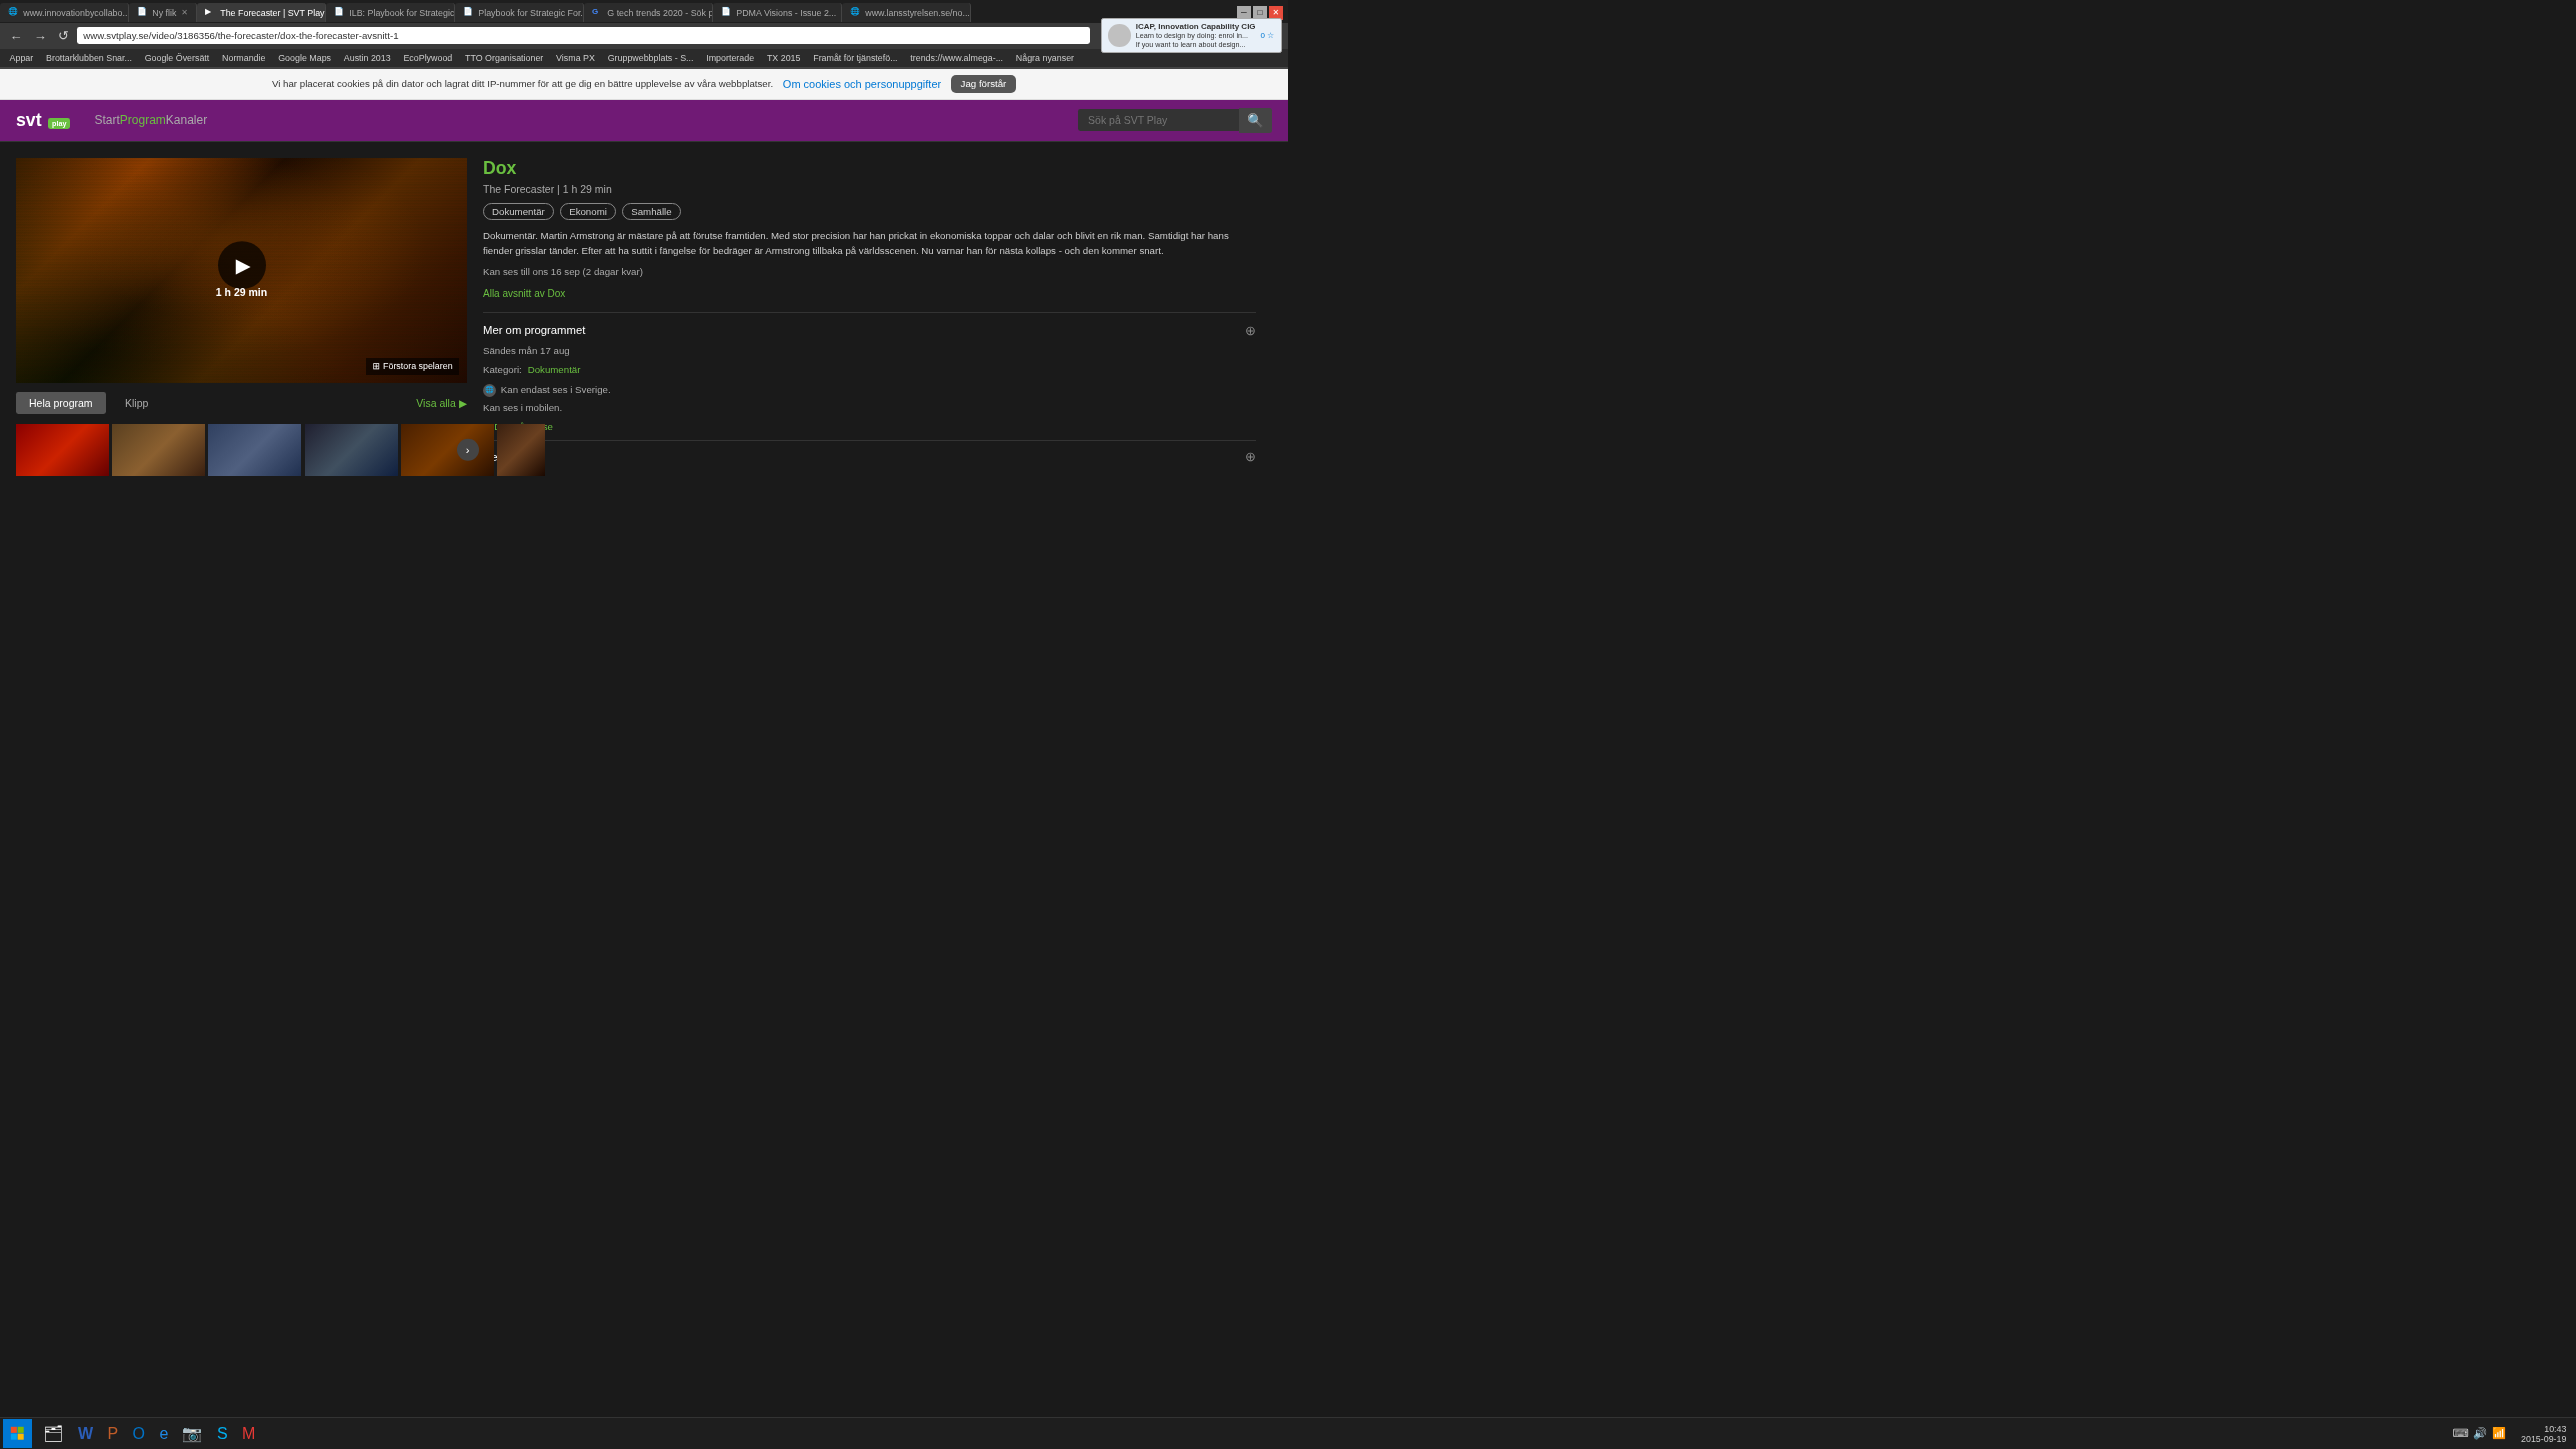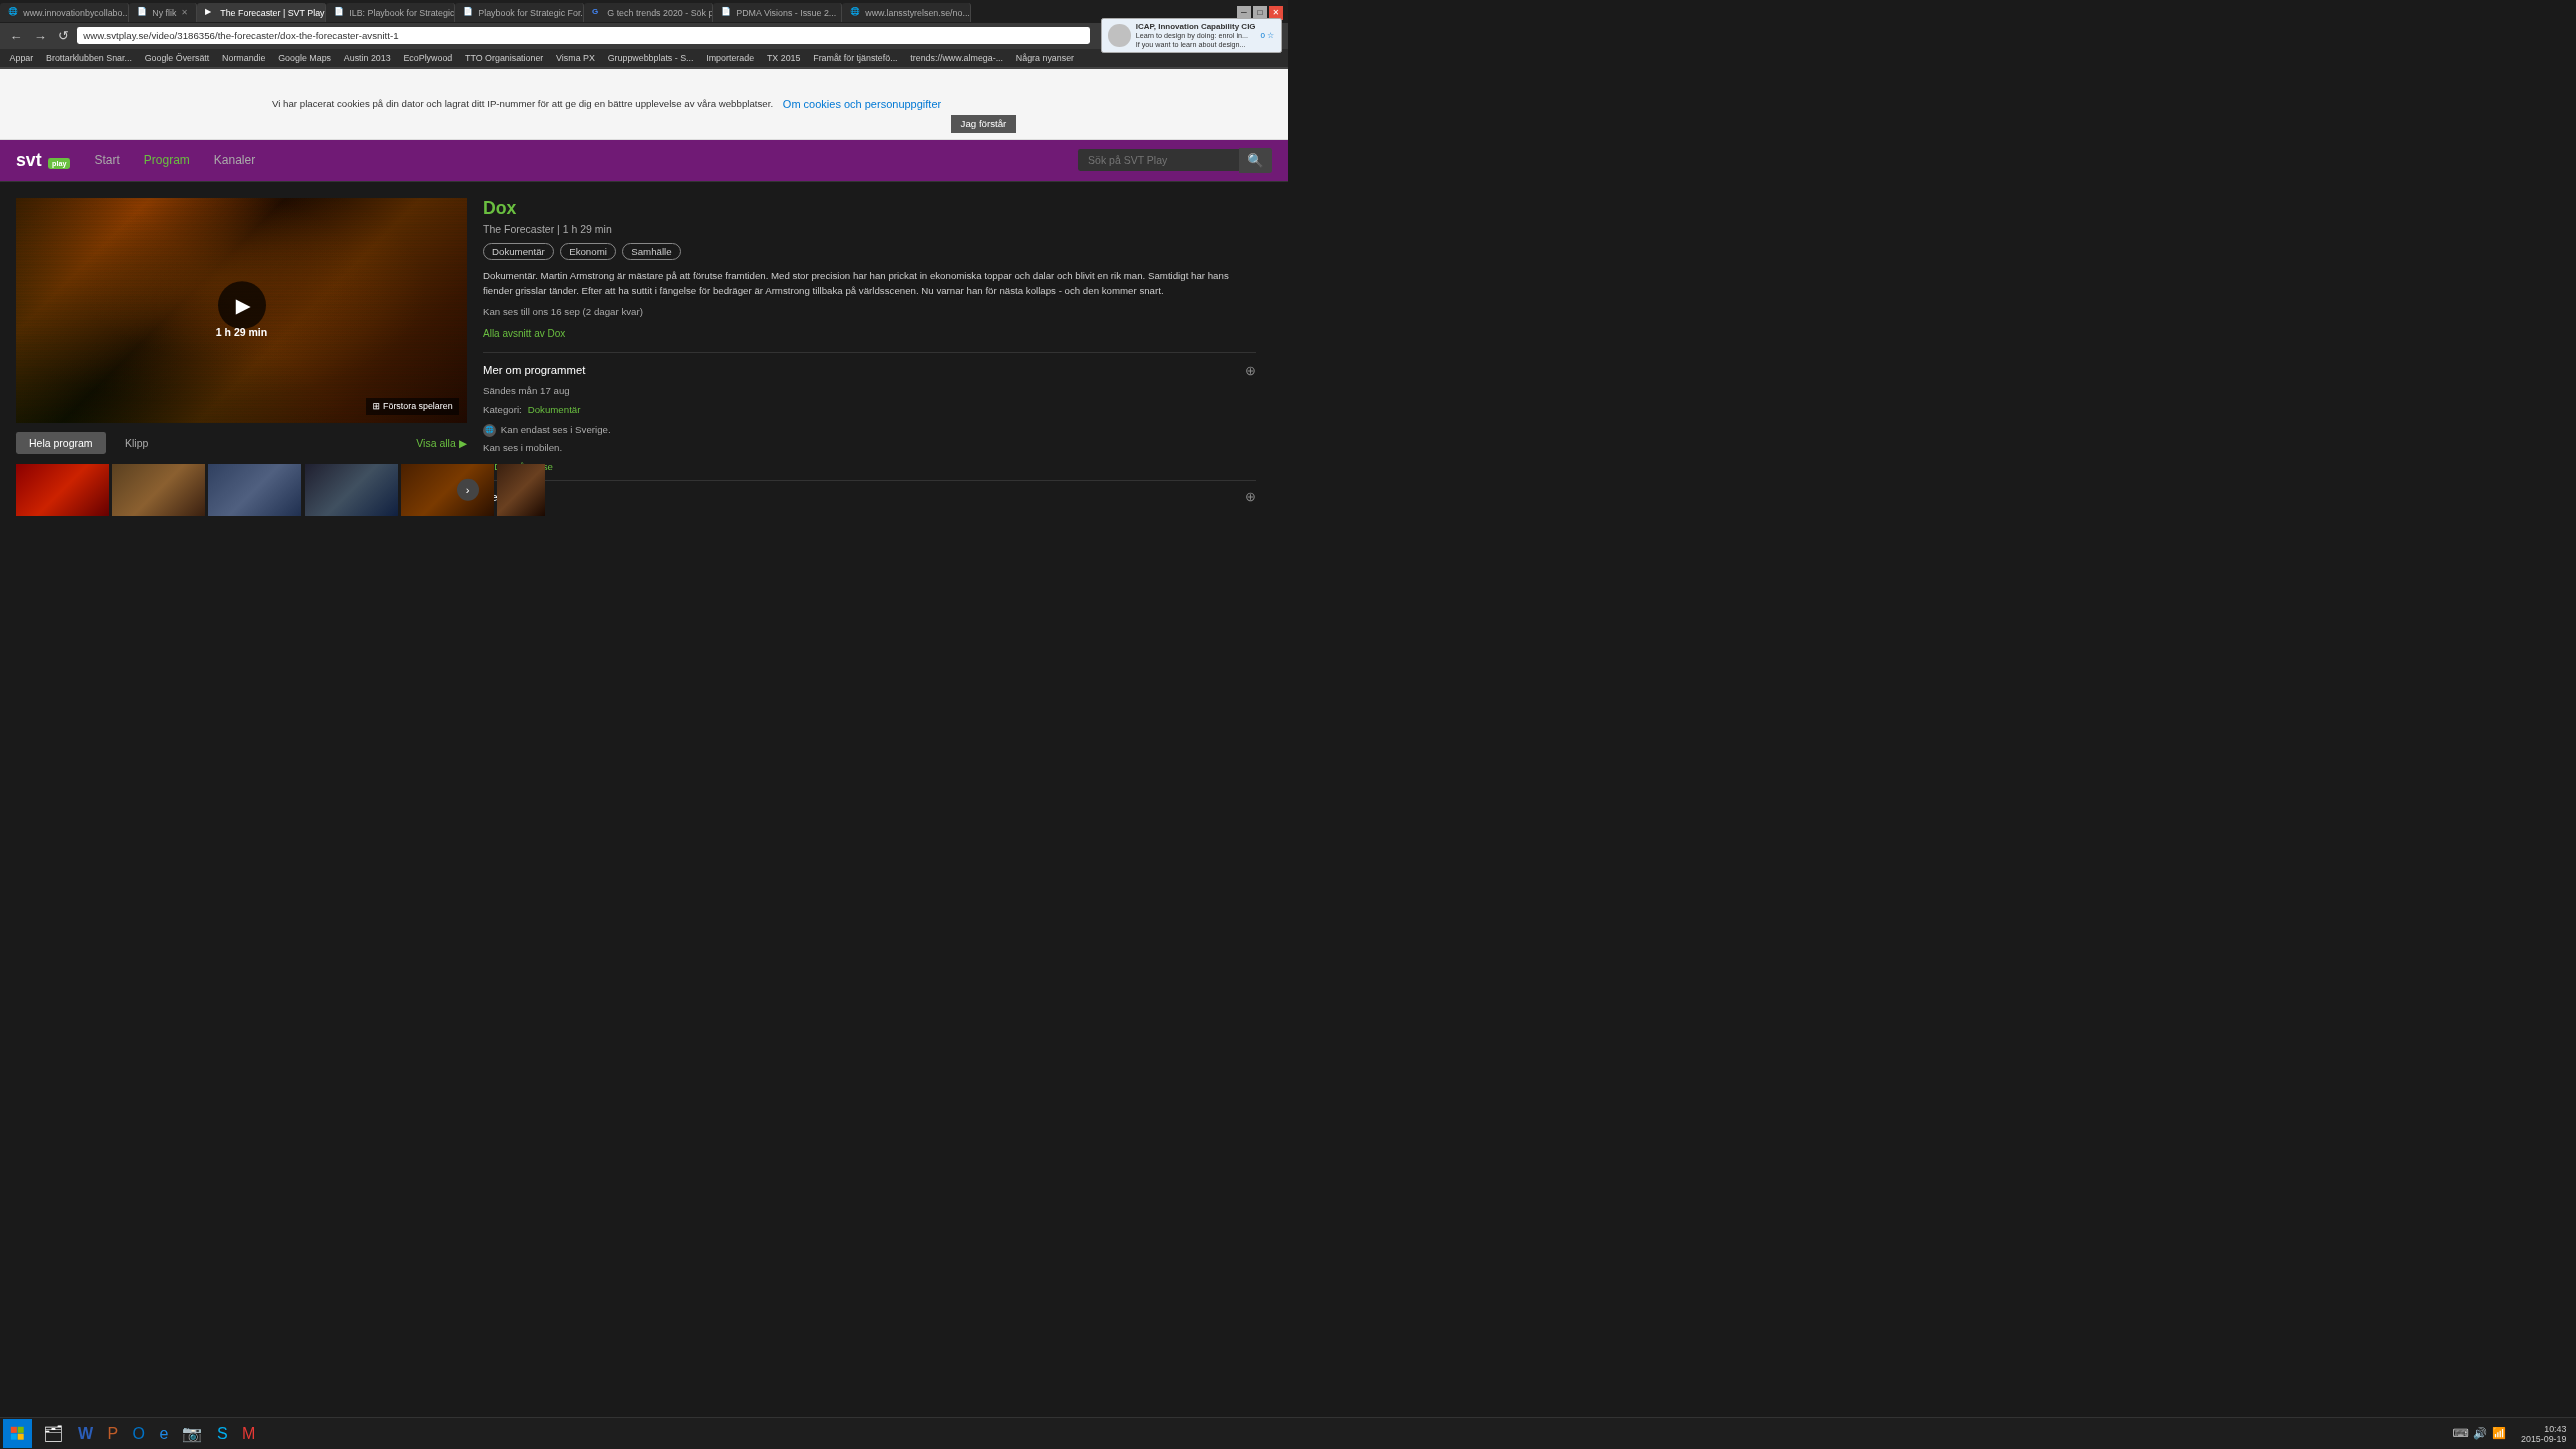--- a/index.html
+++ b/index.html
@@ -19,30 +19,30 @@
     .win-btn.minimize { background: #aaa; }
     .win-btn.maximize { background: #aaa; }
     .win-btn.close { background: #e74c3c; color: #fff; }
 
     
     .bookmarks-bar { background: #2b2b2b; padding: 1.6px 6.4px; display: flex; align-items: center; gap: 6.4px; font-size: 8.9px; color: #ccc; height: 19.3px; border-bottom: 0.8px solid #444; overflow: hidden; }
     .bookmark-item { white-space: nowrap; cursor: pointer; padding: 0.8px 3.2px; }
 
     
     .cookie-notice { background: #f5f5f5; color: #333; font-size: 9.7px; padding: 6.4px 13px; display: flex; align-items: center; justify-content: center; gap: 9.7px; border-bottom: 0.8px solid #ddd; }
-    .cookie-btn { background: #555; color: #fff; border: none; padding: 3.2px 9.7px; cursor: pointer; font-size: 9.7px; border-radius: 0; margin-top: 40px; }
+    .cookie-btn { background: #555; color: #fff; border: none; padding: 3.2px 9.7px; cursor: pointer; font-size: 9.7px; border-radius: 5px; }
 
     
     .svt-page { background: #1a1a1a; }
 
     
     .svt-header { background: #701a75; padding: 8px 16px; display: flex; align-items: center; border-bottom: 0.8px solid #333; }
     .svt-logo { display: flex; align-items: center; margin-right: 24px; }
     .svt-logo-text { font-size: 17.7px; font-weight: bold; color: #fff; }
-    .svt-nav { display: flex; gap: 24px; text-align: right; }
+    .svt-nav { display: flex; gap: 0; text-align: right; }
     .svt-nav-item { color: #aaa; text-decoration: none; font-size: 12px; cursor: pointer; }
     .svt-nav-item.active { color: #6abf40; }
     .svt-search { margin-left: auto; display: flex; align-items: center; }
     .svt-search-input { background: #333; border: none; color: #fff; padding: 4.8px 9.7px; border-radius: 2.4px 0 0 2.4px; font-size: 10.5px; width: 161px; }
     .svt-search-btn { background: #444; border: none; color: #fff; padding: 4.8px 8px; border-radius: 0 2.4px 2.4px 0; cursor: pointer; }
 
     
     .svt-content { display: flex; gap: 0; padding: 16px; background: #1a1a1a; }
 
     

